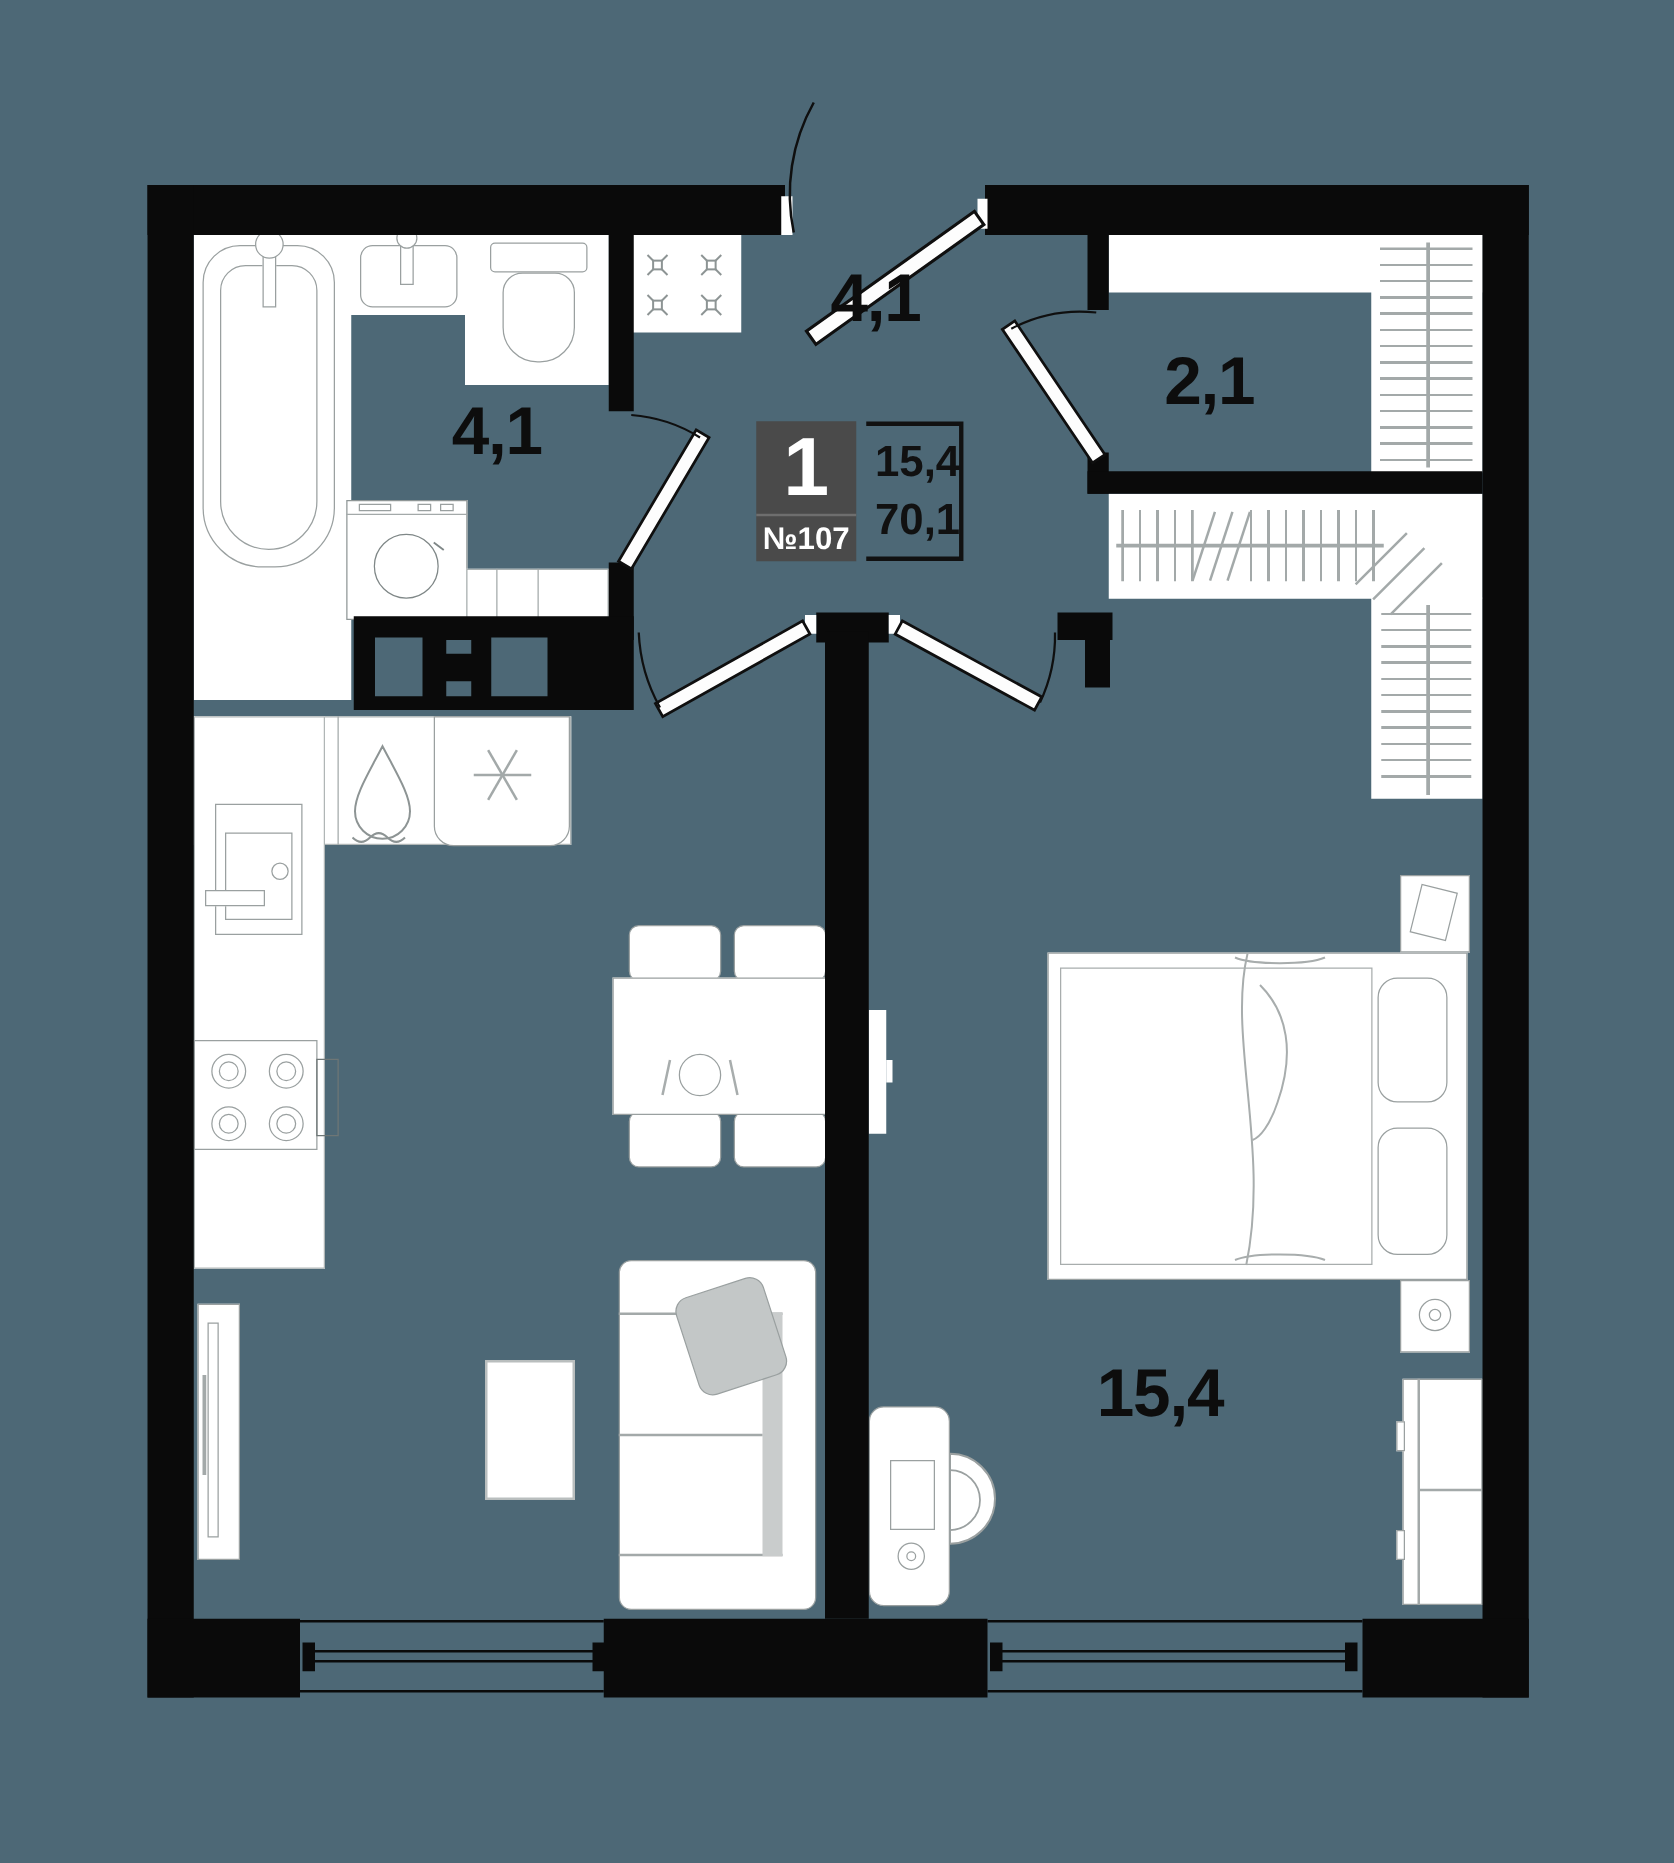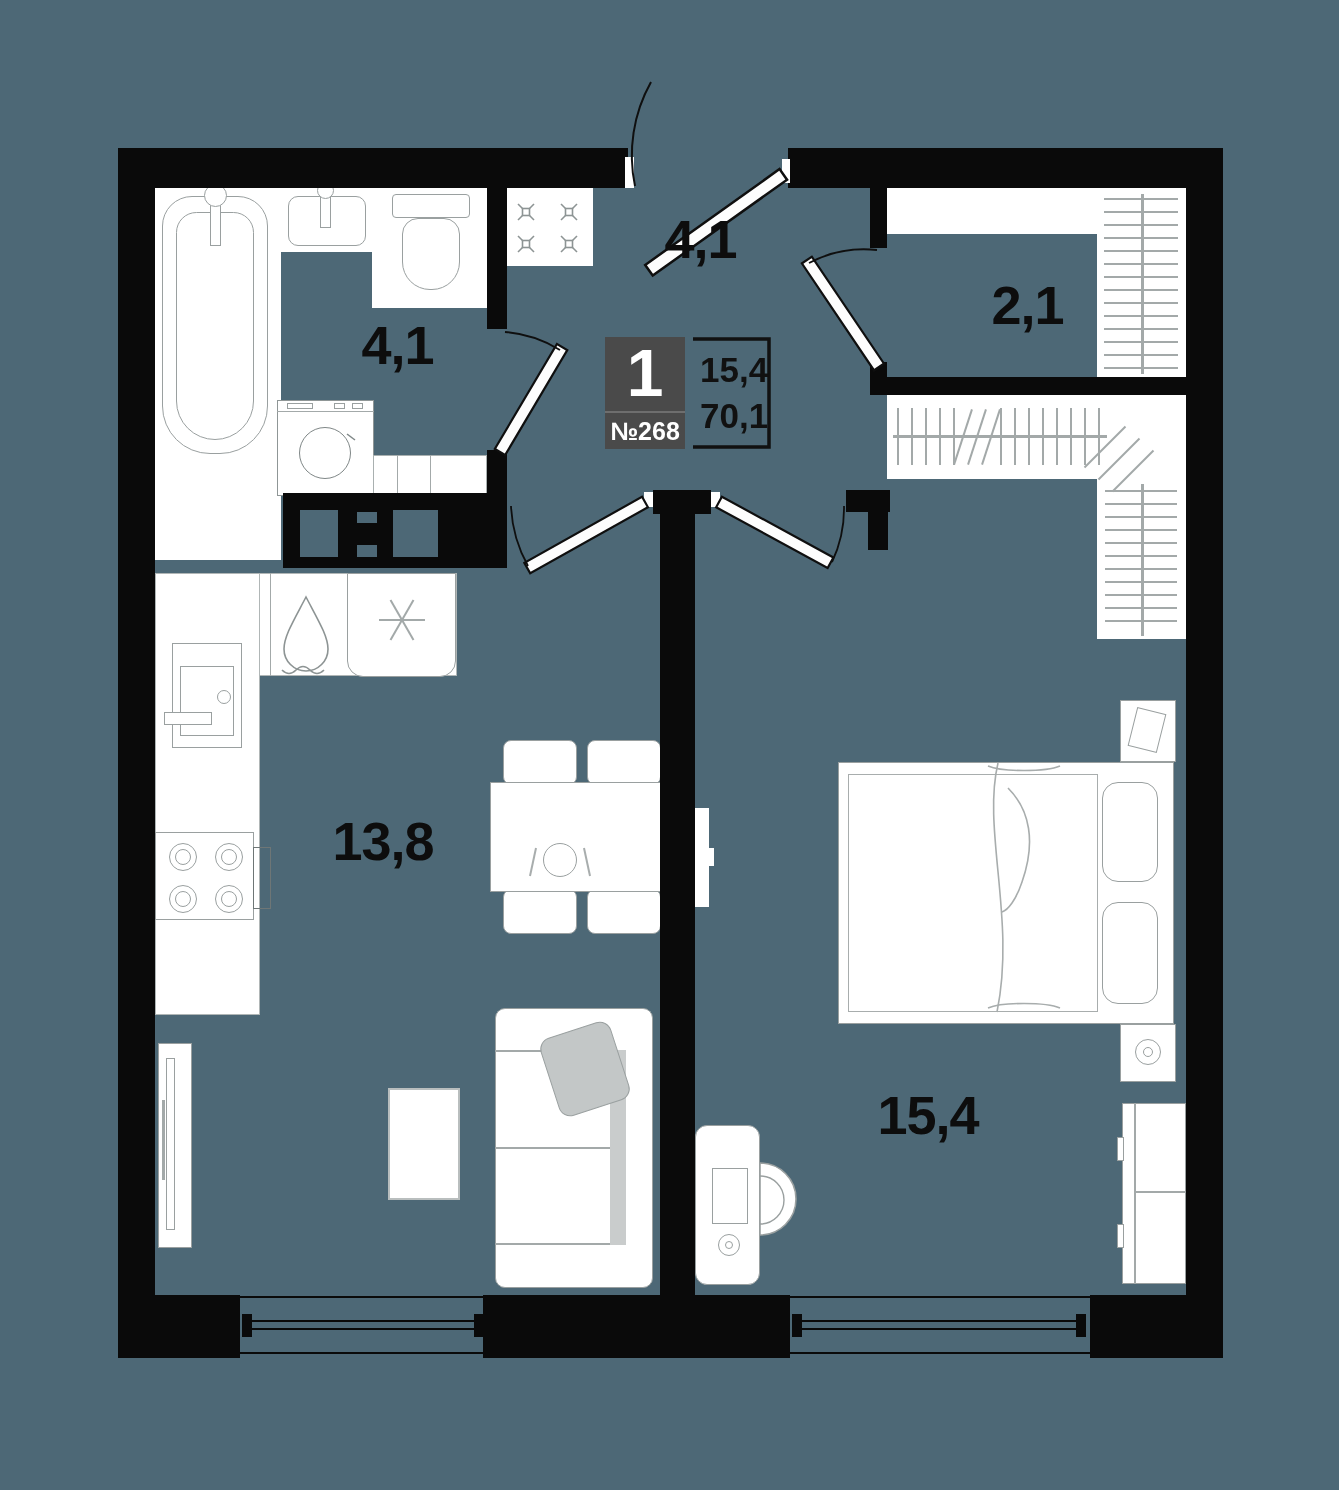--- a/index.html
+++ b/index.html
@@ -258,25 +258,24 @@
     <g>
       <path d="M 760 1163 A 36 36 0 0 1 760 1235 Z" fill="#ffffff" stroke="#9aa0a0" stroke-width="1.6"></path>
       <path d="M 760 1176 A 24 24 0 0 1 760 1224" fill="none" stroke="#9aa0a0" stroke-width="1.4"></path>
     </g>
 
     <path d="M 693 339 L 769 339 L 769 447 L 693 447" fill="none" stroke="#111111" stroke-width="3.5"></path>
   </svg>
 
   <div class="lbl" style="left:325px;top:318px;width:145px">4,1</div>
   <div class="lbl" style="left:628px;top:212px;width:145px">4,1</div>
-  <div class="lbl" style="left:955px;top:278px;width:145px">2,1</div>
-  <div class="lbl" style="left:298px;top:814px;width:170px">13,8</div>
+  <div class="lbl" style="left:895px;top:278px;width:145px">2,1</div>
   <div class="lbl" style="left:843px;top:1088px;width:170px">15,4</div>
 
   <div id="card-left">
     <div id="card-rooms">1</div>
     <div id="card-divider"></div>
-    <div id="card-number">№268</div>
+    <div id="card-number">№107</div>
   </div>
   <div class="area-txt" style="left:700px;top:352px">15,4</div>
   <div class="area-txt" style="left:700px;top:398px">70,1</div>
 
 </div>
 
 </body></html>

